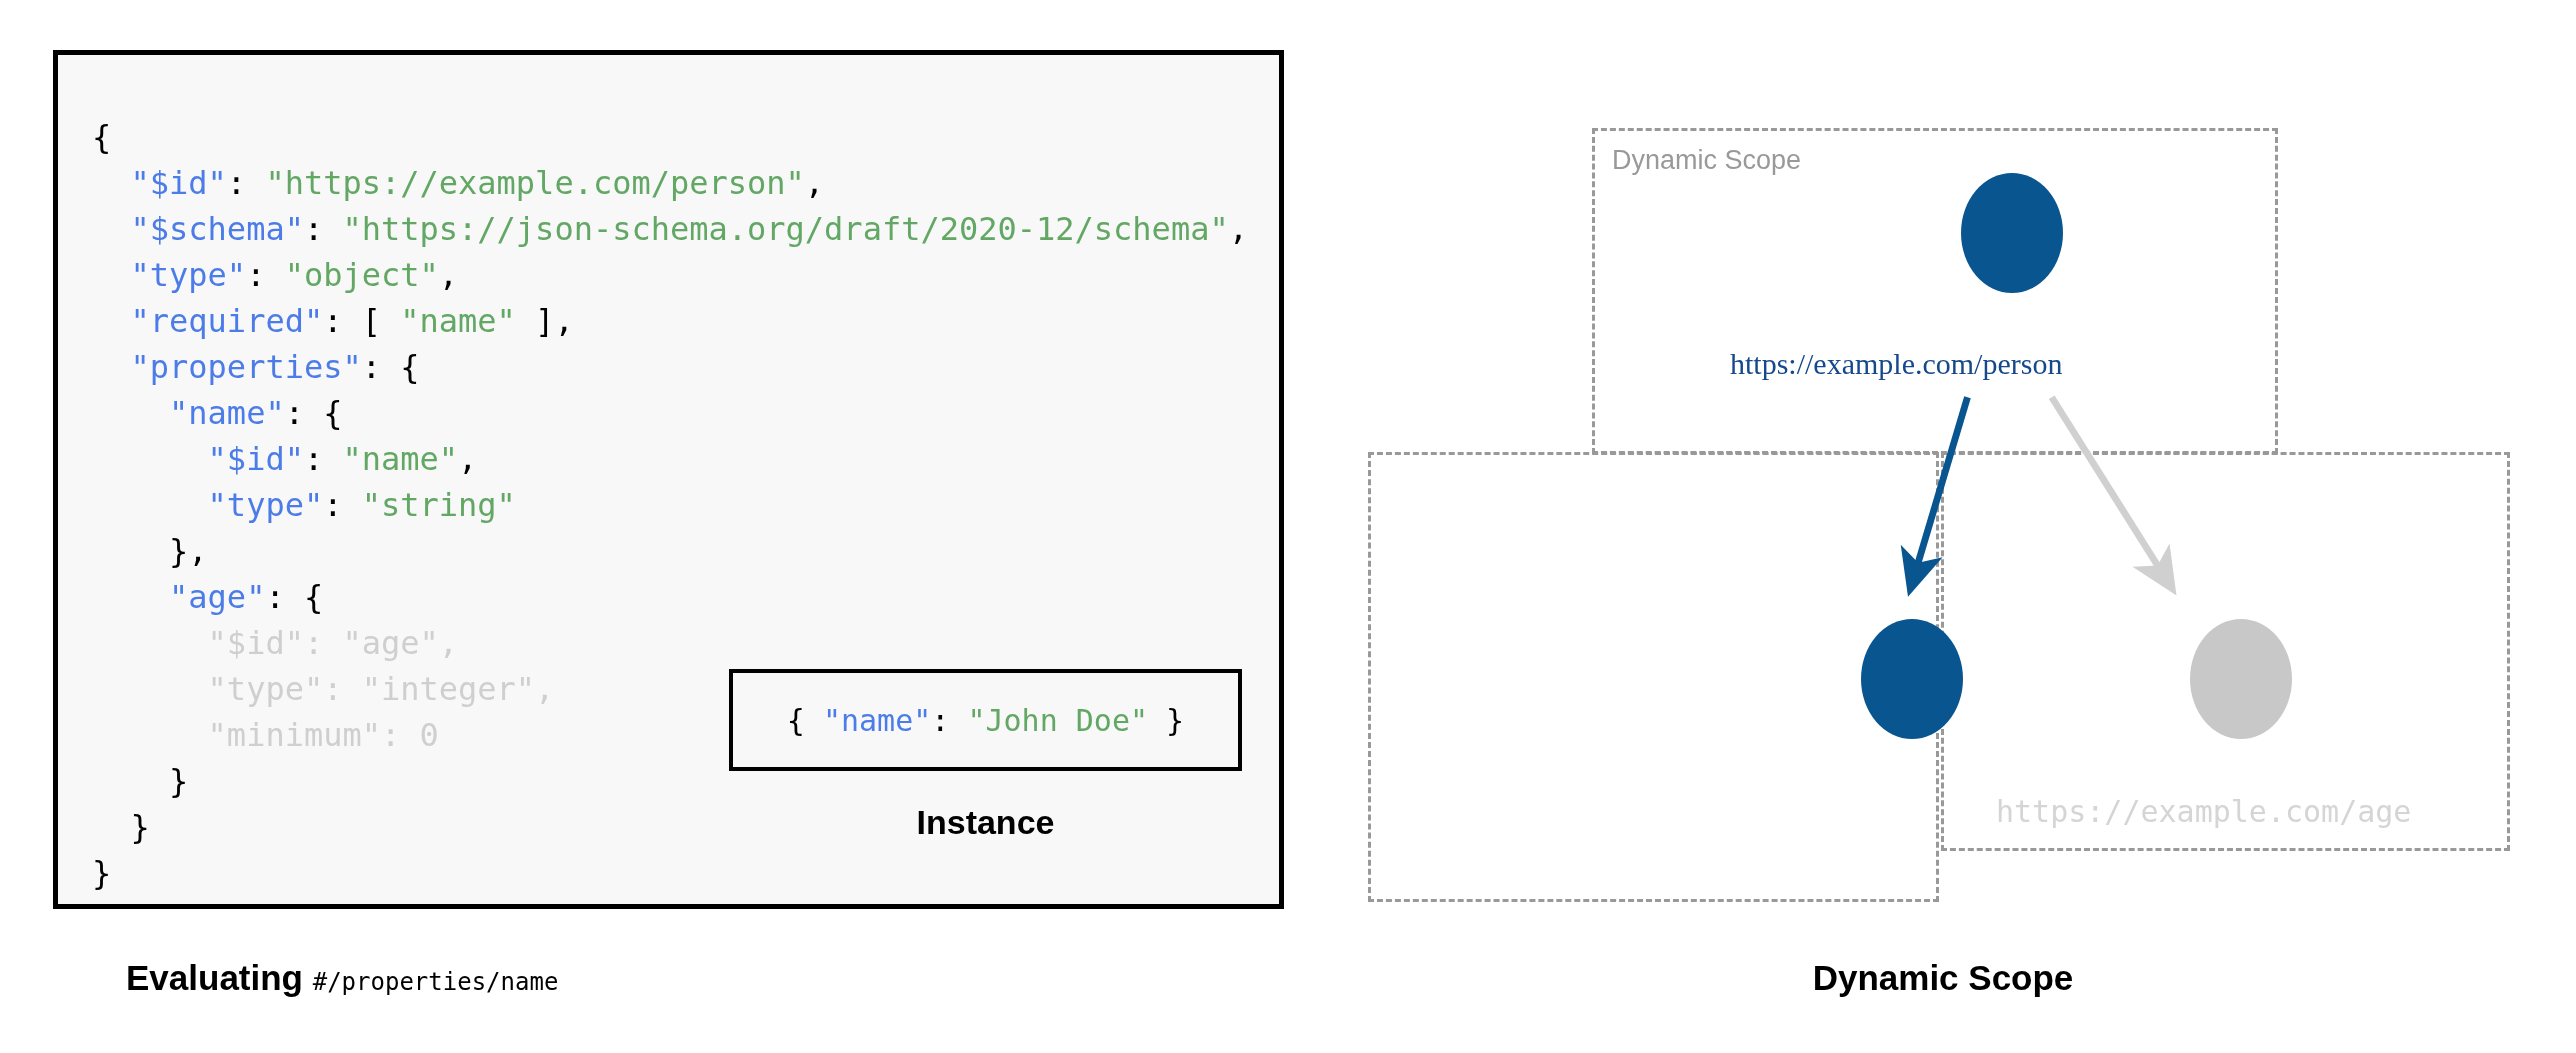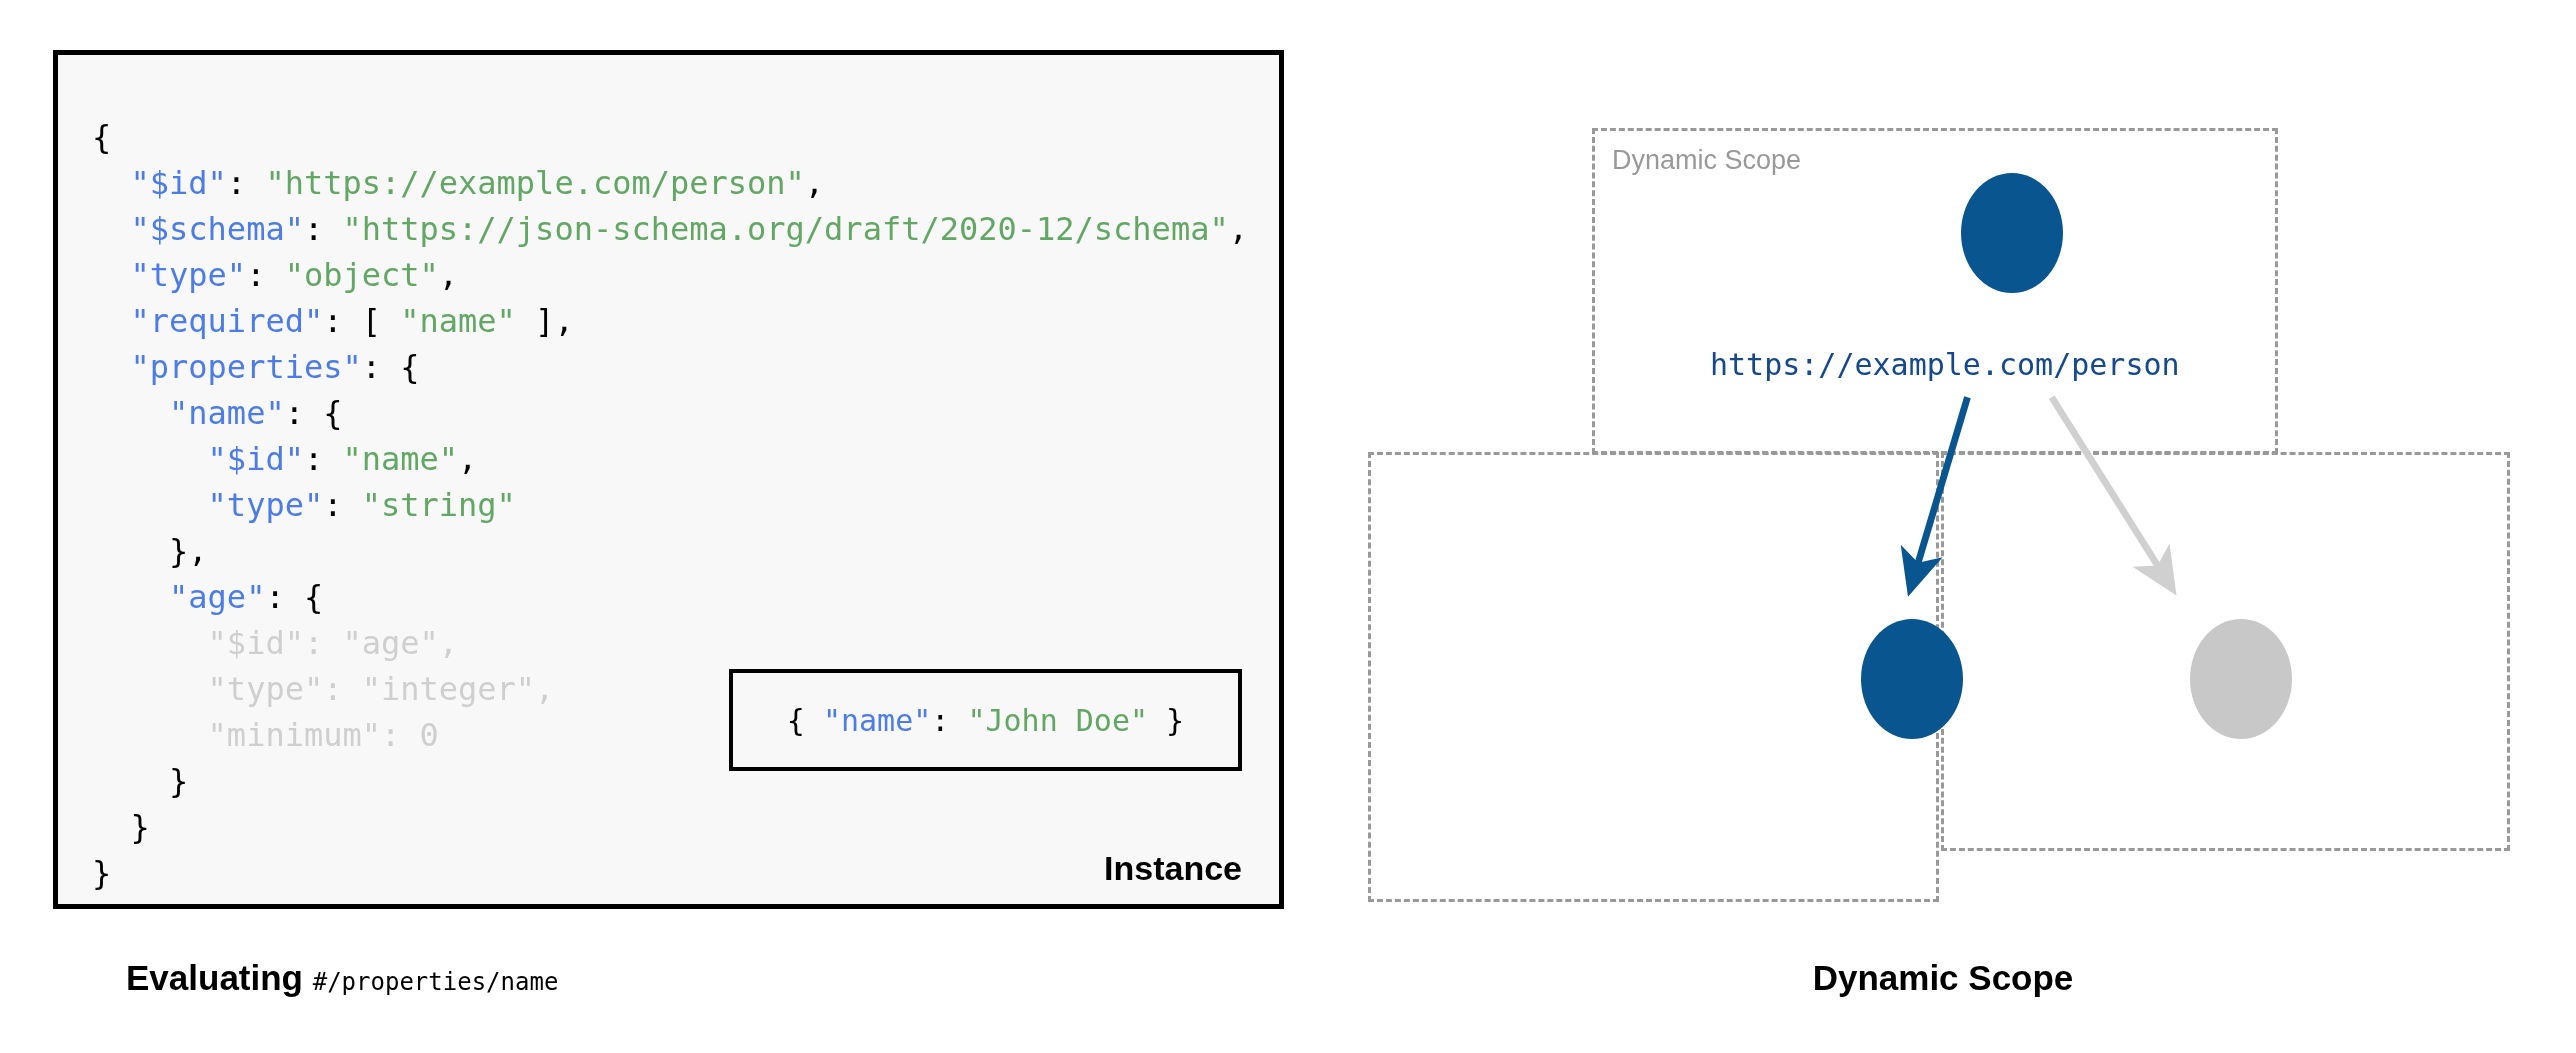--- a/index.html
+++ b/index.html
@@ -63,23 +63,23 @@
     justify-content: center;
   }
   #instance-code {
     font-family: "DejaVu Sans Mono", "Liberation Mono", monospace;
     font-size: 30px;
     white-space: pre;
   }
   #instance-caption {
     position: absolute;
     left: 729px;
-    top: 849px;
+    top: 803px;
     width: 513px;
-    text-align: right;
+    text-align: center;
     font-size: 34px;
     font-weight: bold;
     color: #000000;
     font-family: "Liberation Sans", sans-serif;
   }
   #left-caption {
     position: absolute;
     left: 126px;
     top: 958px;
     font-size: 35px;
@@ -128,21 +128,21 @@
   #node-person { left: 651px; top: 173px; width: 102px; height: 120px; background: #09558f; }
   #node-name   { left: 551px;  top: 619px; width: 102px; height: 120px; background: #09558f; }
   #node-age    { left: 880px; top: 619px; width: 102px; height: 120px; background: #c8c8c8; }
 
   .node-label {
     position: absolute;
     font-family: "DejaVu Sans Mono", "Liberation Mono", monospace;
     font-size: 30px;
     white-space: nowrap;
   }
-  #label-person { left: 400px;  top: 347px;  color: #15498c; }
+  #label-person { left: 420px;  top: 347px;  color: #15498c; font-family: Liberation Serif, serif; }
   #label-name   { left: 318px;  top: 794px; color: #15498c; }
   #label-age    { left: 686px; top: 794px; color: #d5d5d5; }
 
   #right-caption {
     position: absolute;
     left: 0;
     top: 958px;
     width: 1266px;
     text-align: center;
     font-size: 35px;
@@ -212,17 +212,18 @@
     </defs>
     <line x1="1155" y1="698" x2="1056" y2="1030" stroke="#09558f" stroke-width="12" marker-end="url(#arrow-blue)"></line>
     <line x1="1303" y1="698" x2="1512" y2="1030" stroke="#d0d0d0" stroke-width="12" marker-end="url(#arrow-grey)"></line>
   </svg>
 
   <div class="node-circle" id="node-person"></div>
   <div class="node-circle" id="node-name"></div>
   <div class="node-circle" id="node-age"></div>
 
   <div class="node-label" id="label-person">https://example.com/person</div>
+  <div class="node-label" id="label-age">https://example.com/age</div>
 
   <div id="right-caption">Dynamic Scope</div>
 
 </div>
 
 
 </body></html>

